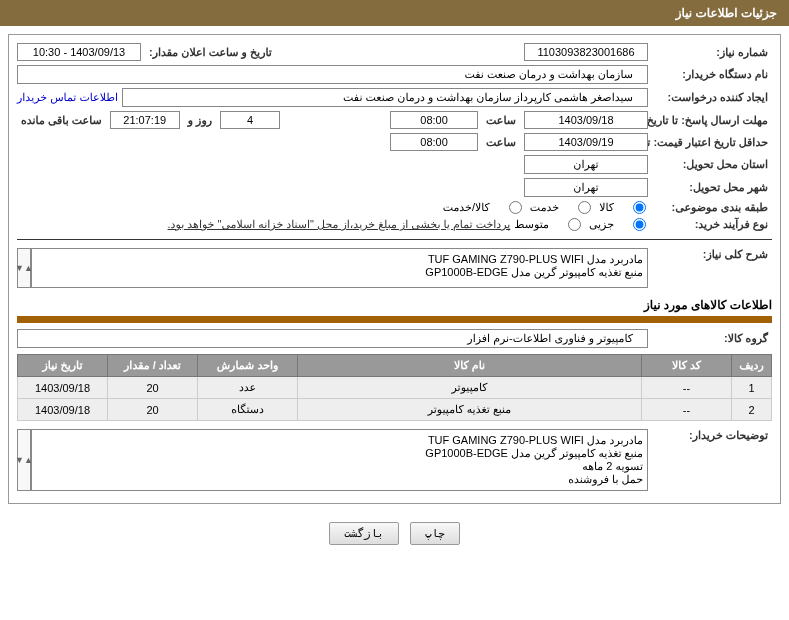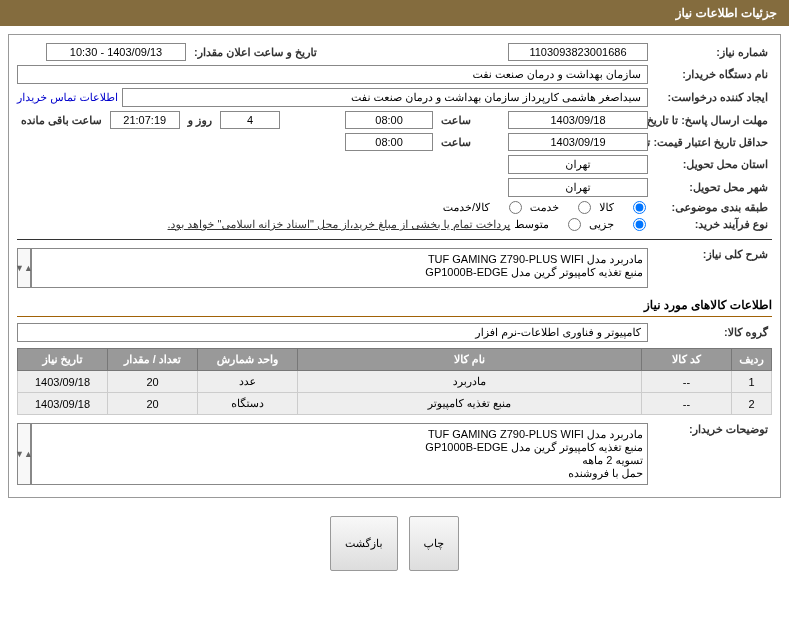--- a/index.html
+++ b/index.html
@@ -3,40 +3,40 @@
 <meta charset="utf-8">
 <style>
 * { box-sizing: border-box; margin: 0; padding: 0; }
 body { font-family: Tahoma, Arial, sans-serif; font-size: 11px; background: #fff; direction: rtl; }
 .container { width: 789px; margin: 0 auto; background: #fff; position: relative; }
 .header-bar { background: #846c3e; color: #fff; padding: 6px 12px; font-weight: bold; font-size: 12px; }
 .main-panel { border: 1px solid #999; margin: 8px; padding: 8px; }
 .row { display: flex; align-items: center; margin-bottom: 4px; gap: 4px; }
 .label { color: #333; font-weight: bold; white-space: nowrap; padding: 0 4px; }
 .field { border: 1px solid #888; background: #fff; padding: 2px 4px; min-height: 18px; font-size: 11px; text-align: center; }
-.field-wide { flex: 1; text-align: right; padding-right: 6px; }
+.field-wide { flex: 1; text-align: right; padding-right: 14px; }
 .link-blue { color: #0000cc; cursor: pointer; text-decoration: none; }
 .radio-row { display: flex; align-items: center; gap: 6px; }
 .radio-item { display: flex; align-items: center; gap: 17px; }
 input[type=radio] { margin: 0 2px; }
 .note-text { color: #333; font-size: 11px; text-decoration: underline; }
-.section-title { font-weight: bold; border-bottom: 1px solid #a16207; padding: 4px 0; margin: 6px 0; font-size: 12px; }
+.section-title { font-weight: bold; border-bottom: 7px solid #a16207; padding: 4px 0; margin: 6px 0; font-size: 12px; }
 .textarea-box { border: 1px solid #888; background: #fff; padding: 4px; min-height: 40px; font-size: 11px; text-align: right; resize: none; width: 100%; }
 table.data-table { width: 100%; border-collapse: collapse; margin-top: 6px; }
 table.data-table th { background: #999; color: #fff; padding: 4px; font-size: 11px; border: 1px solid #777; font-weight: bold; }
 table.data-table td { background: #eee; padding: 4px; font-size: 11px; border: 1px solid #ccc; text-align: center; }
 .btn-bar { text-align: center; padding: 10px 0; }
-.btn { background: linear-gradient(#f8f8f8,#ddd); border: 1px solid #999; padding: 20px 14px; cursor: pointer; font-family: Liberation Serif, serif; font-size: 11px; margin: 0 4px; border-radius: 2px; }
+.btn { background: linear-gradient(#f8f8f8,#ddd); border: 1px solid #999; padding: 4px 14px; cursor: pointer; font-family: Liberation Mono, monospace; font-size: 11px; margin: 0 4px; border-radius: 2px; }
 .watermark { position: absolute; top: 280px; left: 50%; transform: translateX(-50%); opacity: 0.15; pointer-events: none; z-index: 0; }
 .watermark-text { font-size: 48px; color: #555; font-weight: bold; }
 .watermark-logo { width: 60px; height: 60px; border: 6px solid #b00; border-radius: 50%; display: inline-block; position: relative; }
 .watermark-logo::after { content: ''; position: absolute; width: 30px; height: 30px; background: #b00; top: 10px; left: 10px; transform: rotate(45deg); }
 .col-label { width: 120px; text-align: right; }
 .col-field-sm { width: 88px; }
-.col-field-md { width: 140px; margin-left: 29px; }
+.col-field-md { width: 124px; }
 .scroll-hint { border: 1px solid #888; background: #f8f8f8; width: 14px; align-self: stretch; display:flex; align-items:center; justify-content:center; font-size:9px; color:#666;}
 </style>
 </head>
 <body>
 
 <div class="container">
   <div class="header-bar">جزئیات اطلاعات نیاز</div>
 
   <div class="main-panel">
 
@@ -148,21 +148,21 @@
           <th>نام کالا</th>
           <th style="width:100px">واحد شمارش</th>
           <th style="width:90px">تعداد / مقدار</th>
           <th style="width:90px">تاریخ نیاز</th>
         </tr>
       </thead>
       <tbody>
         <tr>
           <td>1</td>
           <td>--</td>
-          <td>مادربرد</td>
+          <td>کامپیوتر</td>
           <td>عدد</td>
           <td>20</td>
           <td>1403/09/18</td>
         </tr>
         <tr>
           <td>2</td>
           <td>--</td>
           <td>منبع تغذیه کامپیوتر</td>
           <td>دستگاه</td>
           <td>20</td>

